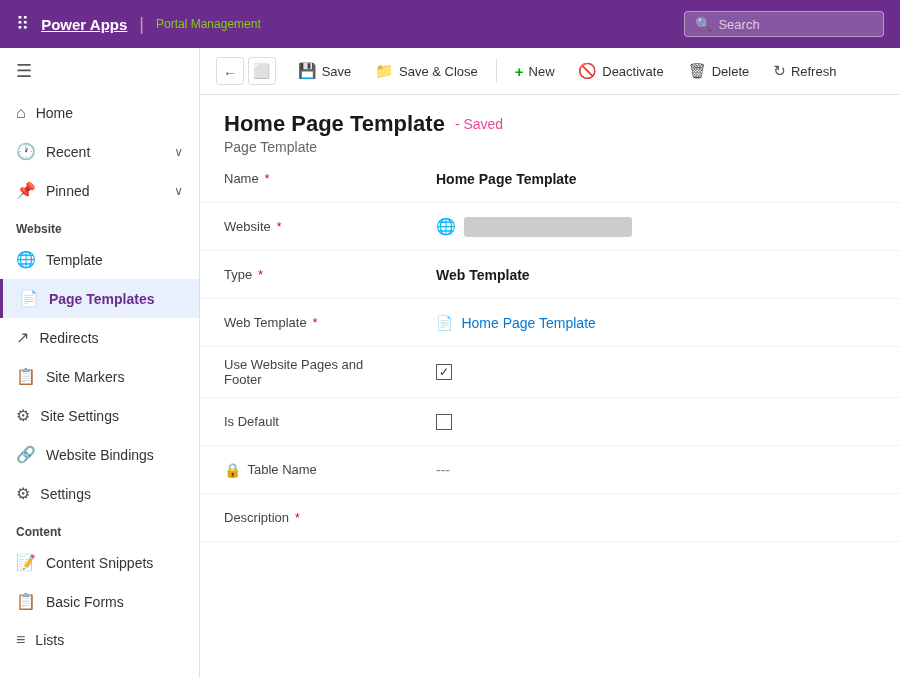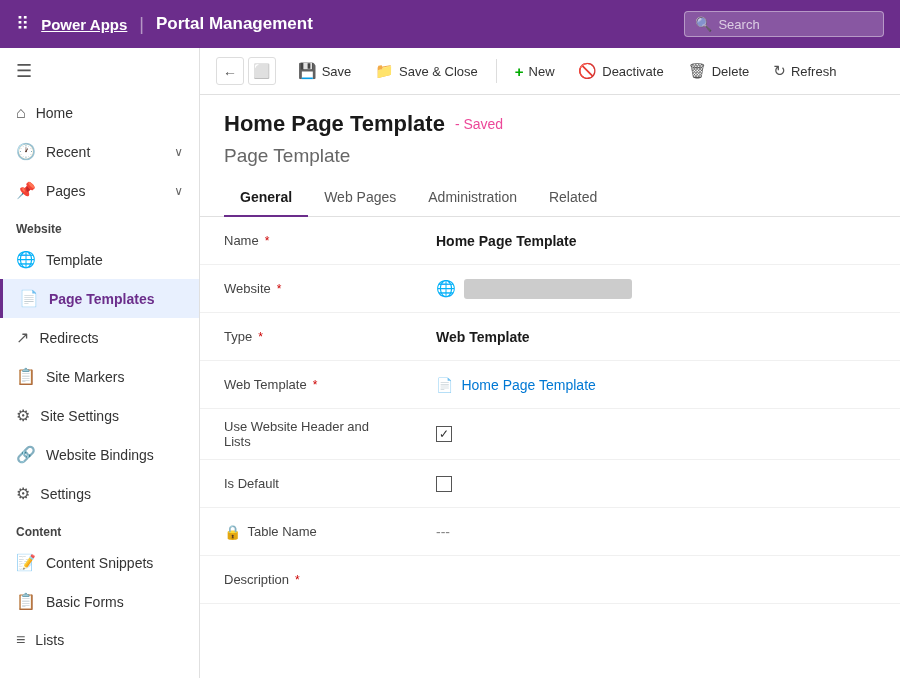--- a/index.html
+++ b/index.html
@@ -26,23 +26,22 @@
       color: white;
       font-size: 15px;
       font-weight: 600;
       text-decoration: underline;
     }
     .top-bar-divider {
       color: rgba(255,255,255,0.5);
       font-size: 18px;
     }
     .top-bar-app {
-      color: #ffffff;
-      font-size: 17px;
-      font-weight: bold;
+      color: #84cc16;
+      font-size: 12px;
     }
     .top-bar-search {
       margin-left: auto;
       background: rgba(255,255,255,0.2);
       border: 1px solid rgba(255,255,255,0.4);
       border-radius: 4px;
       display: flex;
       align-items: center;
       padding: 4px 10px;
       gap: 6px;
@@ -162,23 +161,23 @@
     .record-title {
       font-size: 22px;
       font-weight: 600;
       color: #1a1a1a;
     }
     .record-saved {
       font-size: 14px;
       color: #ec4899;
     }
     .record-subtitle {
-      font-size: 19px;
+      font-size: 14px;
       color: #666;
-      margin-top: 8px;
+      margin-top: 2px;
     }
 
     
     .tabs {
       display: flex;
       gap: 0;
       padding: 0 24px;
       border-bottom: 1px solid #e0e0e0;
       margin-top: 12px;
       background: #fff;
@@ -285,21 +284,21 @@
       <span class="icon">⌂</span>
       <span>Home</span>
     </div>
     <div class="sidebar-item">
       <span class="icon">🕐</span>
       <span>Recent</span>
       <span class="sidebar-chevron">∨</span>
     </div>
     <div class="sidebar-item">
       <span class="icon">📌</span>
-      <span>Pages</span>
+      <span>Pinned</span>
       <span class="sidebar-chevron">∨</span>
     </div>
 
     <div class="sidebar-section-label">Website</div>
 
     <div class="sidebar-item">
       <span class="icon">🌐</span>
       <span>Template</span>
     </div>
     <div class="sidebar-item active">
@@ -378,26 +377,20 @@
     </div>
 
     <div class="record-header">
       <div class="record-title-row">
         <span class="record-title">Home Page Template</span>
         <span class="record-saved">- Saved</span>
       </div>
       <div class="record-subtitle">Page Template</div>
     </div>
 
-    <div class="tabs">
-      <div class="tab active">General</div>
-      <div class="tab">Web Pages</div>
-      <div class="tab">Administration</div>
-      <div class="tab">Related</div>
-    </div>
 
     <div class="form-area">
 
       <div class="form-row">
         <div class="form-label">
           Name <span class="required-star">*</span>
         </div>
         <div class="form-value">
           <strong>Home Page Template</strong>
         </div>
@@ -427,21 +420,21 @@
           Web Template <span class="required-star">*</span>
         </div>
         <div class="form-value link">
           <span class="doc-icon">📄</span>
           <span style="color:#0078d4;">Home Page Template</span>
         </div>
       </div>
 
       <div class="form-row">
         <div class="form-label">
-          Use Website Header and Lists
+          Use Website Pages and Footer
         </div>
         <div class="form-value">
           <div class="checkbox-checked">✓</div>
         </div>
       </div>
 
       <div class="form-row">
         <div class="form-label">
           Is Default
         </div>

